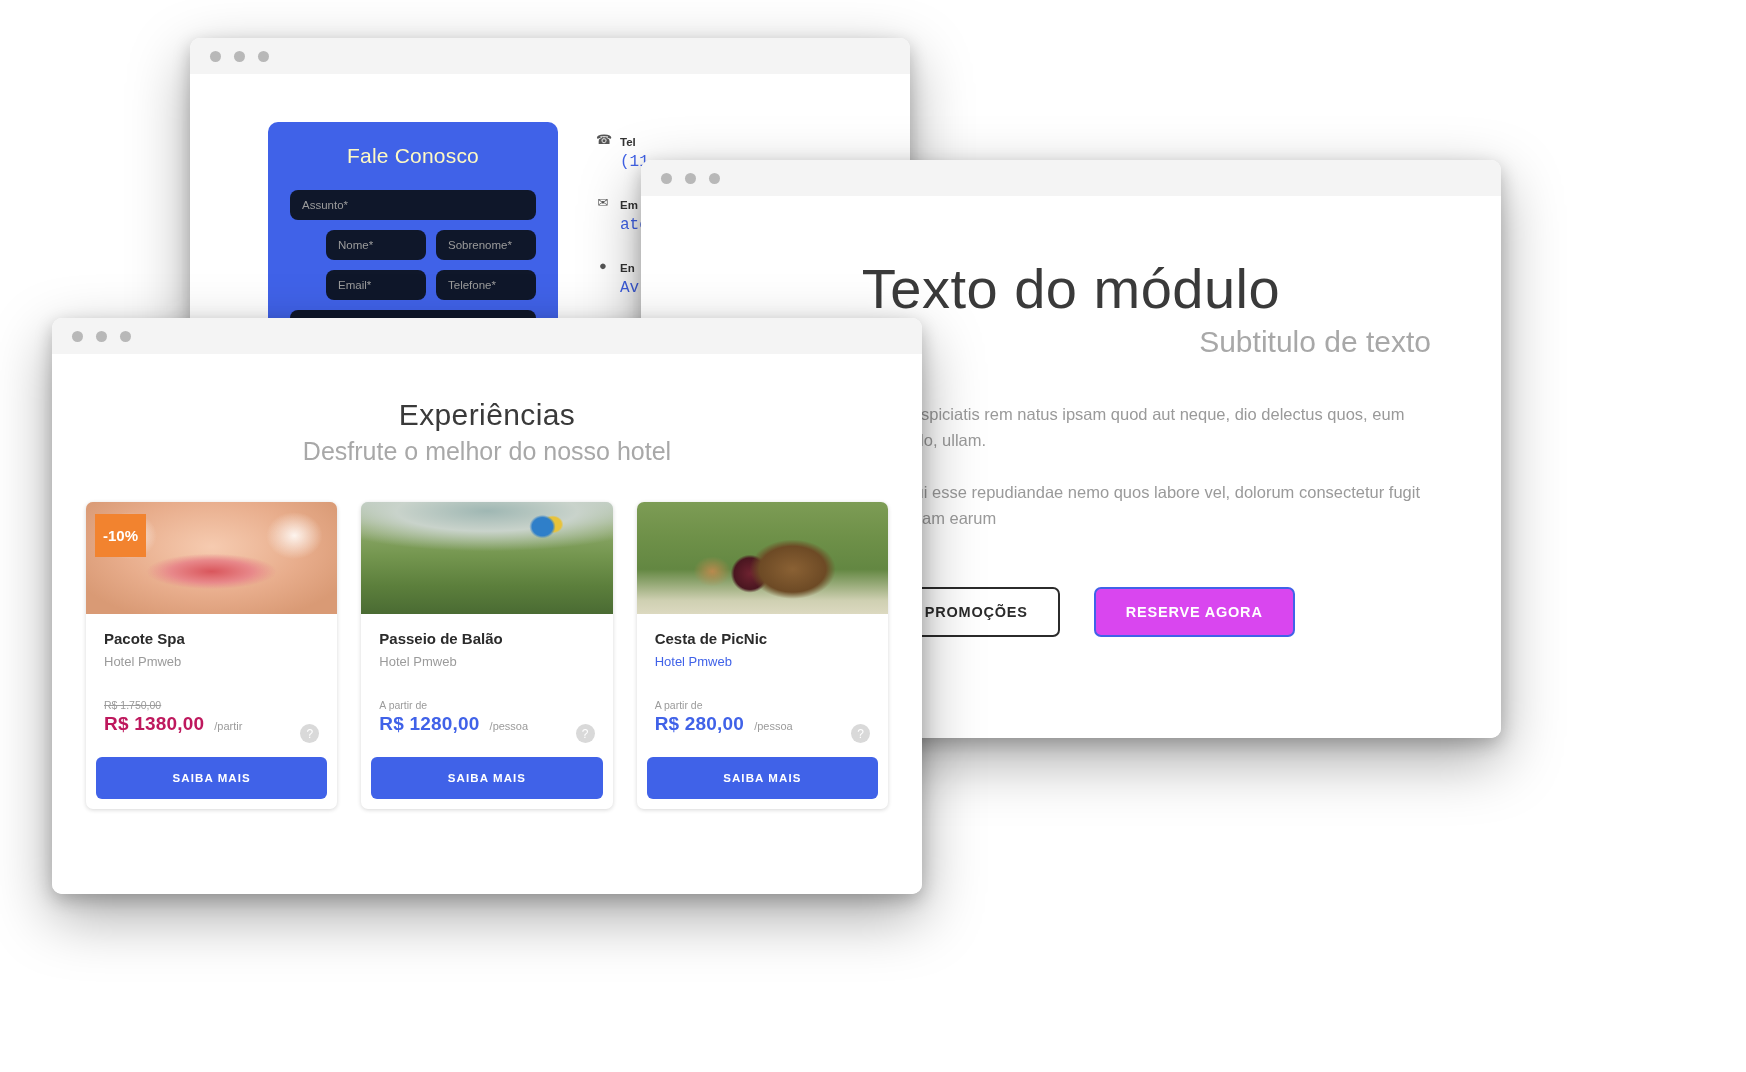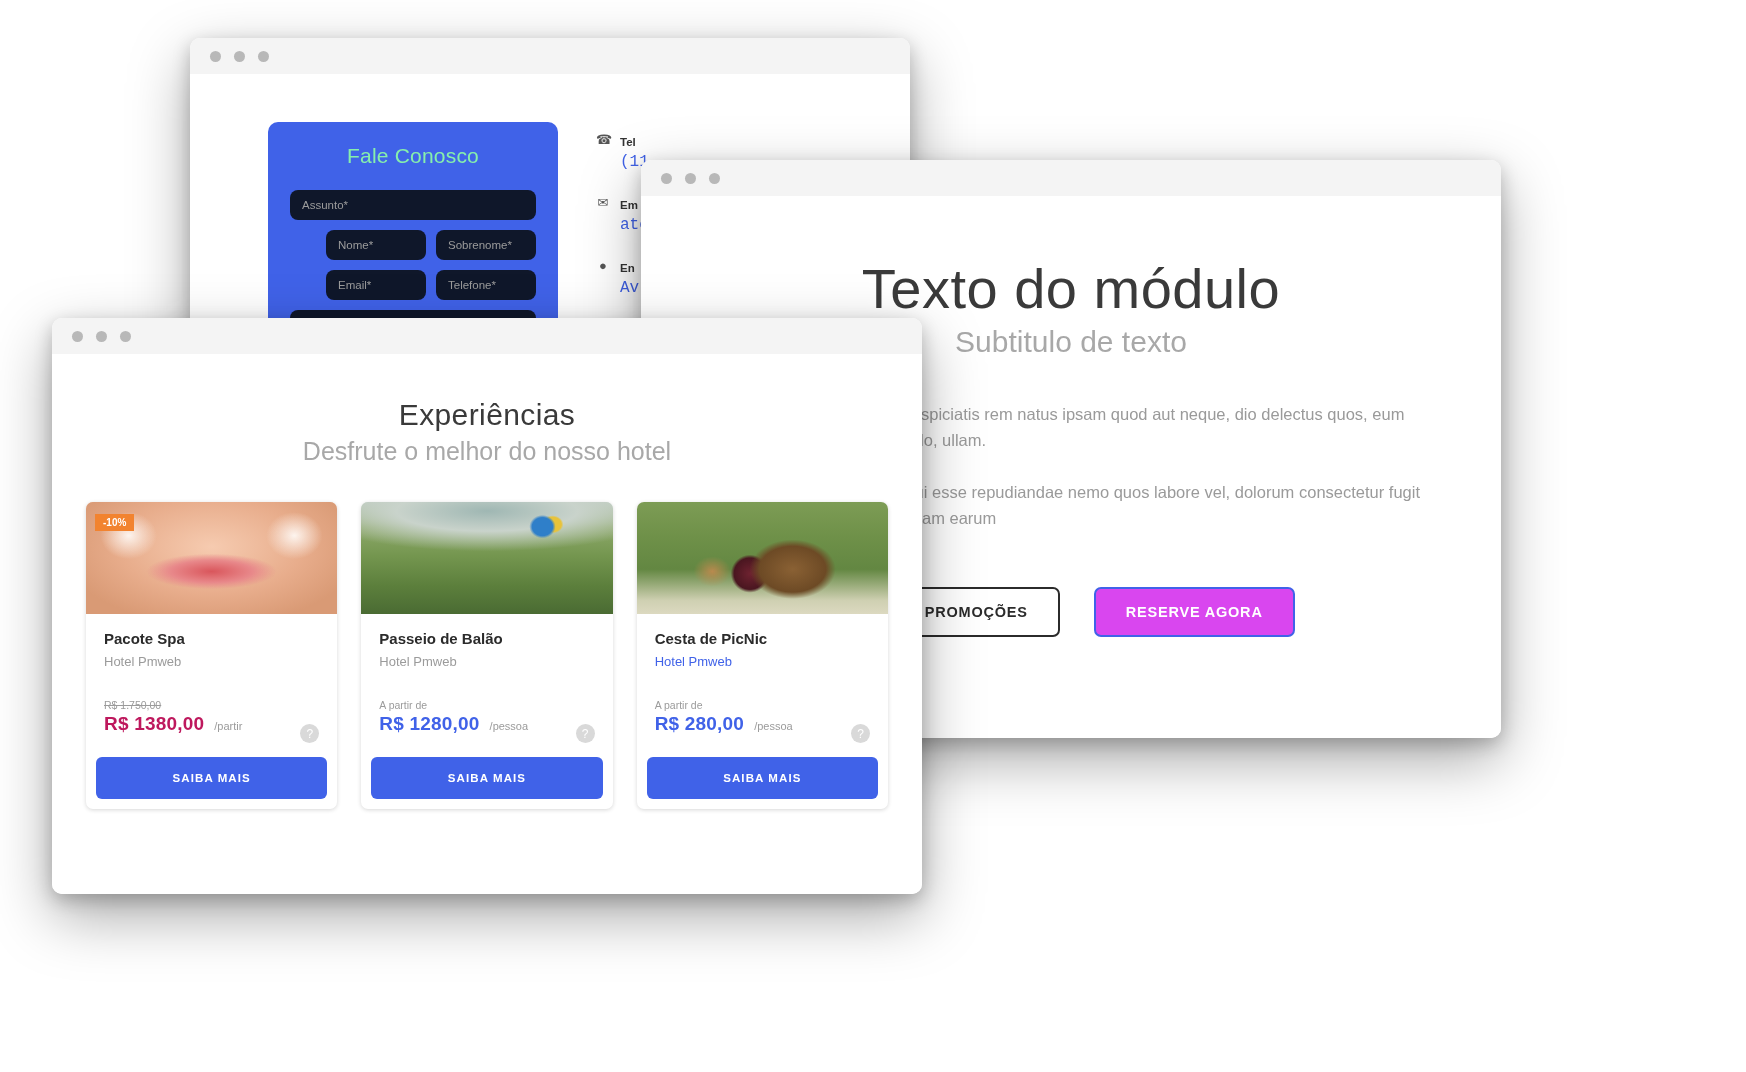--- a/index.html
+++ b/index.html
@@ -38,21 +38,21 @@
     background: #4062e8;
     border-radius: 10px;
     width: 290px;
     margin-left: 78px;
     padding: 22px 22px 24px 22px;
     flex: none;
     align-self: flex-start;
     height: 260px;
   }
   .contact-form h2 {
-    color:#86efac; font-weight: 400; font-size: 21px; text-align:center;
+    color:#fef9c3; font-weight: 400; font-size: 21px; text-align:center;
     letter-spacing: .2px; margin-bottom: 22px;
   }
   .field {
     background:#0f172a; border-radius: 8px; height: 30px;
     display:flex; align-items:center; padding: 0 12px;
     color:#9b9b9b; font-size: 11.5px; margin-bottom: 10px;
   }
   .field.area { height: 60px; align-items: flex-start; padding-top: 8px; }
   .field-row { display:flex; gap: 10px; padding-left: 36px; }
   .field-row .field { flex:1; }
@@ -67,21 +67,21 @@
   .ci-value { font-size: 16px; color:#4062e8; margin-top: 3px; white-space: nowrap; font-family: Liberation Mono, monospace; }
 
   
   #win-module { left: 641px; top: 160px; width: 860px; height: 578px; }
   #win-module .win-body { padding: 60px 70px 0 70px; }
   .mod-title {
     font-size: 56px; font-weight: 300; color: #3a3a3a; text-align:center;
     letter-spacing: .5px;
   }
   .mod-sub {
-    font-size: 30px; font-weight: 300; color: #a8a8a8; text-align:center;
+    font-size: 30px; font-weight: 300; color: #a8a8a8; text-align:right;
     margin-top: 4px;
   }
   .mod-p {
     font-size: 16.5px; color:#9a9a9a; line-height: 26px; font-weight: 300;
     margin-top: 42px; text-align: left;
   }
   .mod-p + .mod-p { margin-top: 26px; }
   .mod-actions { display:flex; justify-content:center; gap: 34px; margin-top: 56px; }
   .btn {
     font-size: 14.5px; font-weight: bold; letter-spacing: .8px;
@@ -104,22 +104,22 @@
   }
   .cards { display:flex; gap: 24px; margin-top: 36px; }
   .card {
     width: 256px; background:#fff; border-radius: 7px; overflow:hidden;
     box-shadow: 0 1px 4px rgba(0,0,0,0.16);
     display:flex; flex-direction: column;
   }
   .card-img { height: 112px; position: relative; }
   .badge {
     position:absolute; left: 9px; top: 12px;
-    background:#f2832f; color:#fff; font-size: 10px; font-weight: bold;
-    padding: 3px 8px; border-radius: 0;
+    background:#f2832f; color:#fff; font-size: 15px; font-weight: bold;
+    padding: 13px 8px; border-radius: 0;
   }
   .card-body { padding: 16px 18px 0 18px; flex:1; }
   .card-title { font-size: 15px; font-weight: bold; color:#2b2b2b; }
   .card-sub { font-size: 13px; color:#9b9b9b; margin-top: 7px; font-weight: 300;}
   .card-sub.link { color:#4062e8; }
   .price-zone { margin-top: 30px; position: relative; height: 46px; }
   .price-from { font-size: 10.5px; color:#9b9b9b; }
   .price-old { font-size: 10.5px; color:#9b9b9b; text-decoration: line-through; }
   .price-line { display:flex; align-items: baseline; gap: 10px; margin-top: 2px; }
   .price-main { font-size: 19px; font-weight: bold; letter-spacing: .2px; }

